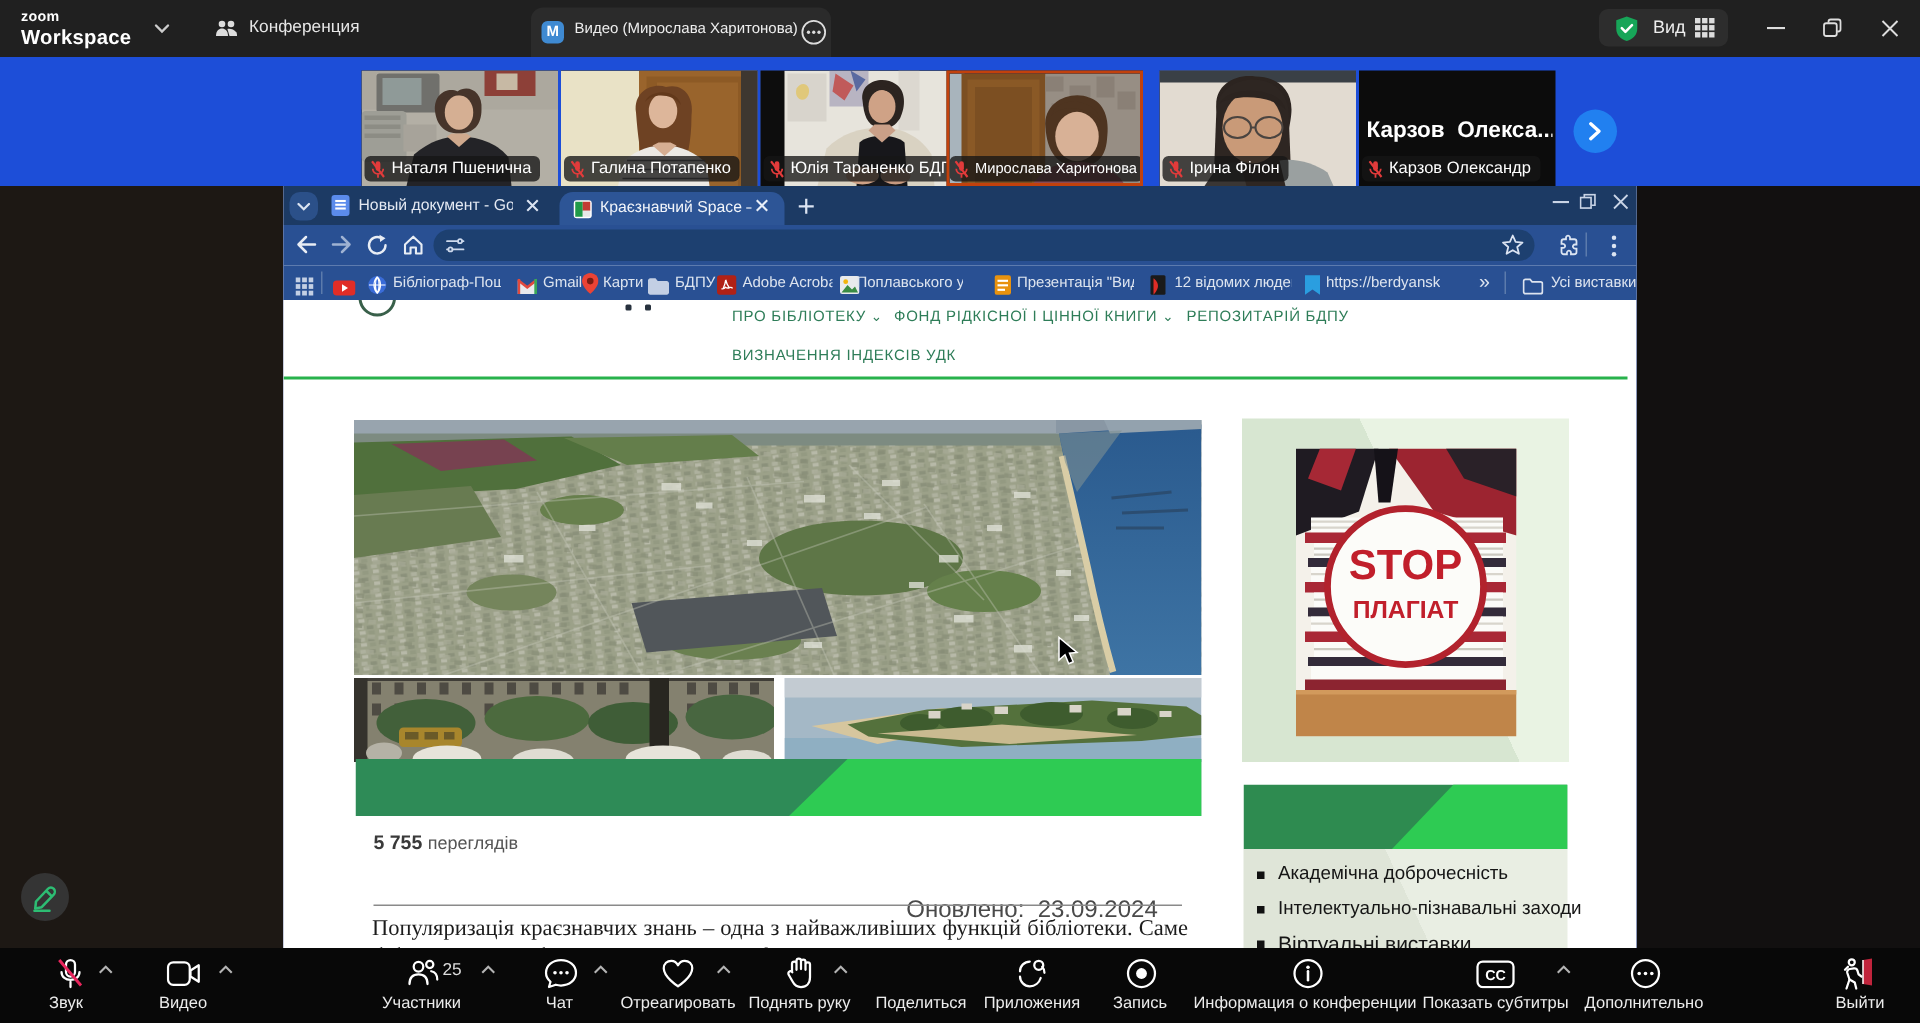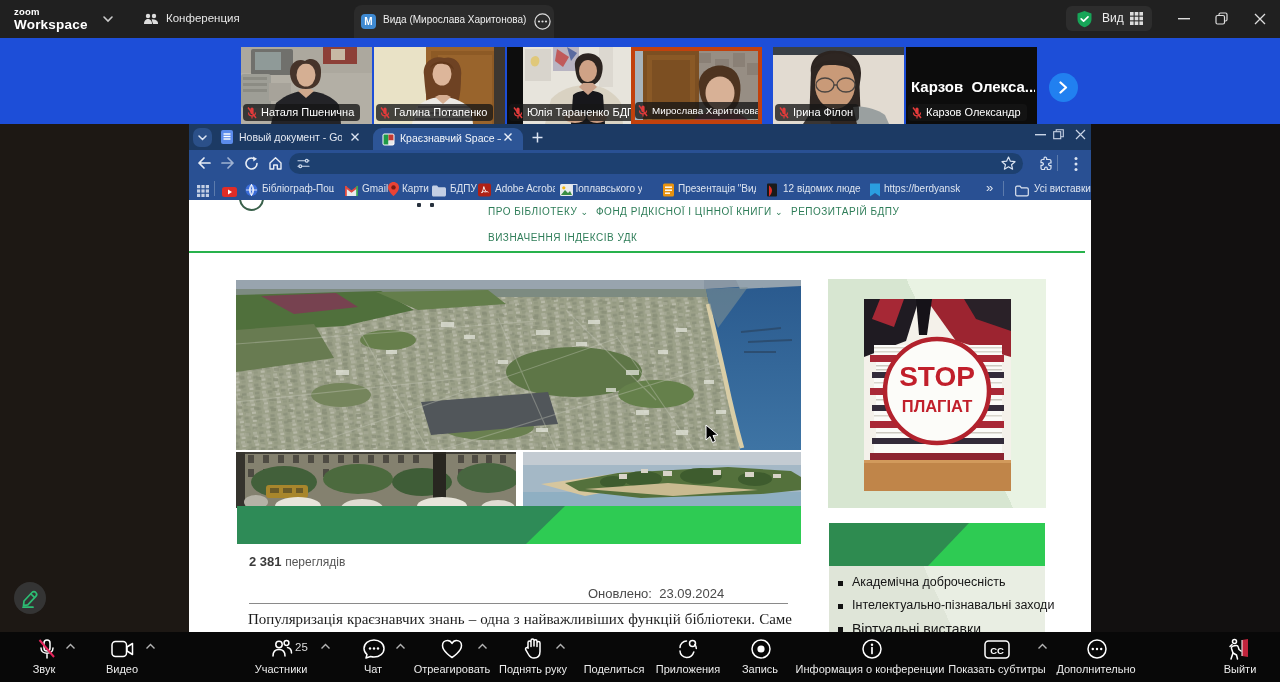--- a/index.html
+++ b/index.html
@@ -45,21 +45,21 @@
       </svg>
     <svg class="abs" style="left:143px;top:12px" width="16" height="14" viewBox="0 0 16 14">
       <circle cx="5" cy="4" r="2.2" fill="#ddd"></circle>
         <circle cx="11" cy="4" r="2.2" fill="#ddd"></circle>
       <path d="M1,12 C1,8.5 3,7 5,7 C7,7 9,8.5 9,12 Z" fill="#ddd"></path>
       <path d="M8.6,7.4 C10,6.8 13,7.5 14.5,9.5 C15.2,10.5 15,12 15,12 L10,12" fill="#ddd"></path>
     </svg>
     <div class="abs" style="left:166px;top:12px;color:#e6e6e6;font-size:11.5px">Конференция</div>
     <div class="ztab" style="left:354px;width:200px;background:#2b2b2b"></div>
     <div class="abs" style="left:361px;top:14px;width:15px;height:15px;border-radius:4px;background:#3f8ad2;color:#fff;font-size:10px;font-weight:bold;text-align:center;line-height:15px">M</div>
-    <div class="abs" style="left:383px;top:14px;color:#eee;font-size:10px">Вида (Мирослава Харитонова)</div>
+    <div class="abs" style="left:383px;top:14px;color:#eee;font-size:10px">Видео (Мирослава Харитонова)</div>
     <svg class="abs" style="left:534px;top:13px" width="17" height="17" viewBox="0 0 17 17">
       <circle cx="8.5" cy="8.5" r="7.6" stroke="#ddd" stroke-width="1.2" fill="none"></circle>
       <circle cx="5" cy="8.5" r="1.1" fill="#ddd"></circle>
         <circle cx="8.5" cy="8.5" r="1.1" fill="#ddd"></circle>
         <circle cx="12" cy="8.5" r="1.1" fill="#ddd"></circle>
     </svg>
     <div class="abs" style="left:1066px;top:6px;width:86px;height:25px;border-radius:6px;background:#2d2d2d"></div>
     <svg class="abs" style="left:1076px;top:10px" width="17" height="18" viewBox="0 0 17 18">
       <path d="M8.5,1 L15.5,3.5 L15.5,9 C15.5,13.5 12.5,16 8.5,17.3 C4.5,16 1.5,13.5 1.5,9 L1.5,3.5 Z" fill="#17a558"></path>
       <path d="M5.2,8.8 L7.6,11.2 L12,6.8" stroke="#fff" stroke-width="1.7" fill="none" stroke-linecap="round" stroke-linejoin="round"></path>
@@ -162,21 +162,21 @@
         <ellipse cx="68" cy="70" rx="11" ry="6" fill="#cfa286"></ellipse>
         <ellipse cx="90" cy="70" rx="10" ry="6" fill="#c79a80"></ellipse>
       </svg>
       <div class="nlabel"><svg width="10" height="12" viewBox="0 0 10 12">
             <rect x="3.4" y="0.5" width="3.2" height="6.5" rx="1.6" fill="#e23b3b"></rect>
             <path d="M1.5,5.5 C1.5,10 8.5,10 8.5,5.5 M5,9.5 L5,11.5" stroke="#e23b3b" stroke-width="1.2" fill="none"></path>
             <path d="M1,0.5 L9,11" stroke="#e23b3b" stroke-width="1.4"></path>
           </svg>Юлія Тараненко БДПУ</div>
     </div>
 
-    <div class="tile" style="left:631px;border:4px solid #c2410c">
+    <div class="tile" style="left:631px;border:2px solid #c2410c">
       <svg width="127" height="73" viewBox="0 0 127 73">
         <rect width="127" height="73" fill="#8b9099"></rect>
         <rect x="0" y="0" width="10" height="73" fill="#a8b4bc"></rect>
         <rect x="8" y="0" width="56" height="73" fill="#7c4f22"></rect>
         <rect x="12" y="4" width="48" height="69" fill="#8a5926"></rect>
         <rect x="17" y="9" width="38" height="64" fill="#7c4f22"></rect>
         <rect x="64" y="0" width="63" height="73" fill="#978e84"></rect>
         <g fill="#8a8076">
             <rect x="64" y="2" width="12" height="10"></rect>
             <rect x="80" y="8" width="14" height="12"></rect>
@@ -547,22 +547,22 @@
             <rect x="118" y="17" width="7" height="4"></rect>
         </g>
         <polygon points="62,37 145,31 235,38 150,44" fill="#c9ba90"></polygon>
       </svg>
 
       <svg class="abs" style="left:48px;top:306px" width="564" height="38" viewBox="0 0 564 38">
         <rect width="564" height="38" fill="#2e8b57"></rect>
         <polygon points="289,38 328,0 564,0 564,38" fill="#2ecb53"></polygon>
       </svg>
 
-      <div class="abs" style="left:60px;top:354px;font-size:13px;color:#3a3a3a"><b>2 381</b> <span style="font-size:12px;color:#555">переглядів</span></div>
-      <div class="abs" style="left:399px;top:386px;width:200px;text-align:left;font-size:13px;color:#4a4a4a">Оновлено:&nbsp; 23.09.2024</div>
+      <div class="abs" style="left:60px;top:354px;font-size:13px;color:#3a3a3a"><b>5 755</b> <span style="font-size:12px;color:#555">переглядів</span></div>
+      <div class="abs" style="left:399px;top:398px;width:200px;text-align:center;font-size:16px;color:#4a4a4a">Оновлено:&nbsp; 23.09.2024</div>
       <div class="abs" style="left:60px;top:403px;width:539px;height:1px;background:#8a8a8a"></div>
       <div class="abs" style="left:59px;top:410px;width:544px;font-family:'Liberation Serif',serif;font-size:15px;color:#1c1c1c;text-align:justify;line-height:19px;word-spacing:0px">Популяризація краєзнавчих знань – одна з найважливіших функцій бібліотеки. Саме бібліотеки є скарбницями краєзнавчої інформації</div>
 
       <div class="abs" style="left:639px;top:79px;width:218px;height:229px;background:linear-gradient(65deg,#d7e6d1 57%,#e9f3e3 57%)"></div>
       <svg class="abs" style="left:675px;top:99px" width="147" height="192" viewBox="0 0 147 192">
         <rect width="147" height="192" fill="#f4f1ea"></rect>
         <polygon points="0,0 55,0 42,42 0,58" fill="#1f1b22"></polygon>
         <polygon points="16,0 40,0 30,28 8,20" fill="#a62835"></polygon>
         <polygon points="62,0 147,0 147,58 92,42" fill="#9c2430"></polygon>
         <polygon points="100,0 147,0 147,32 112,20" fill="#2a2128"></polygon>

